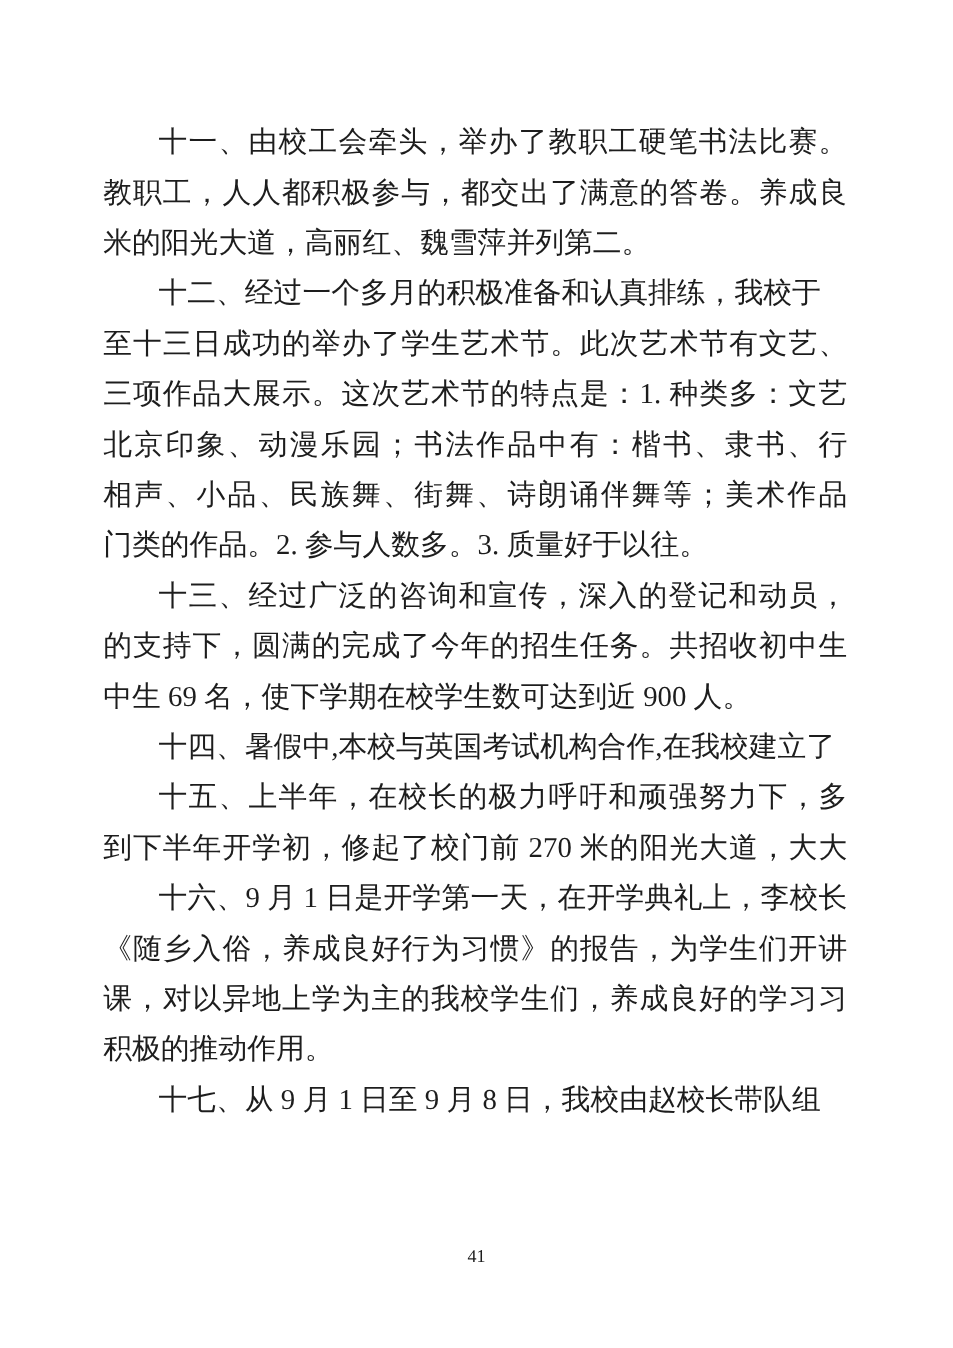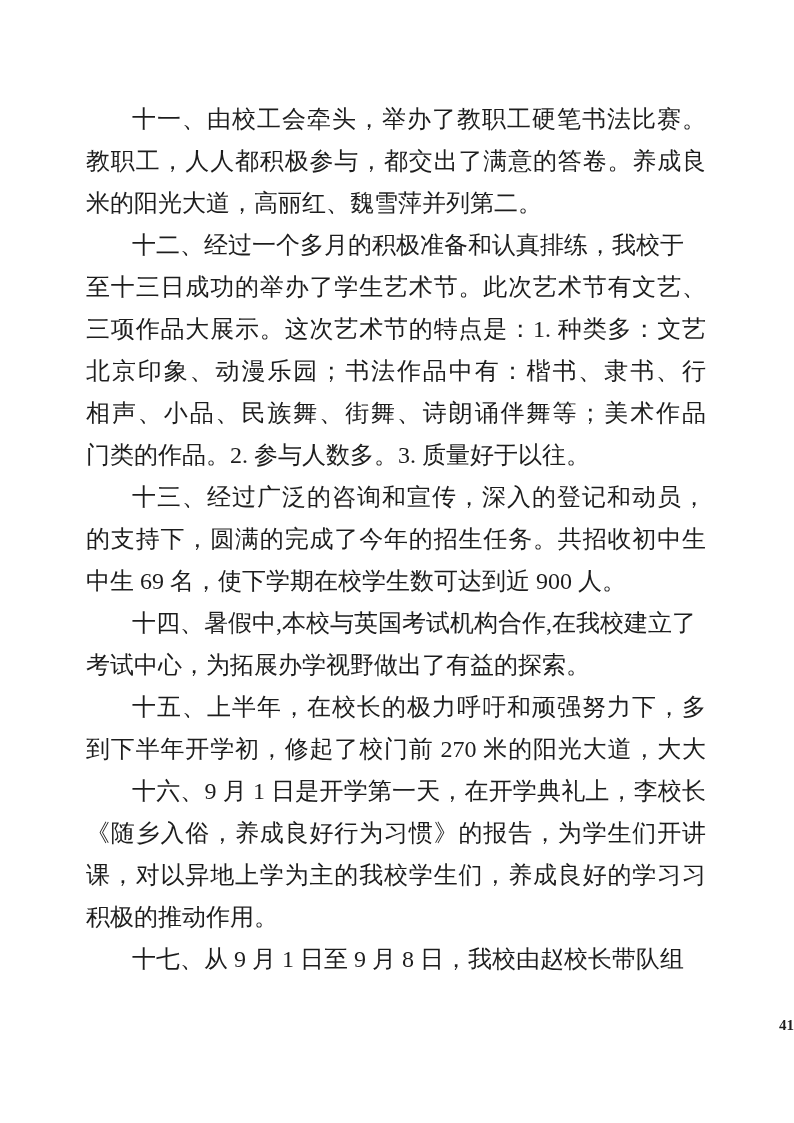--- a/index.html
+++ b/index.html
@@ -36,29 +36,28 @@
   .line.indent {
     text-indent: 46px;
   }
   .line.fill {
     text-align: justify;
     text-align-last: justify;
     text-justify: inter-character;
   }
   .page-number {
     position: absolute;
-    top: 1015px;
+    top: 1038px;
     left: 0;
     width: 100%;
-    text-align: right;
+    text-align: center;
     font-size: 15px;
     line-height: 20px;
     color: #1d1d1d;
     font-family: "Liberation Serif", "DejaVu Serif", serif;
-    font-weight: bold;
   }
 </style>
 </head>
 <body>
 
 <div class="page">
   <div class="text-block">
       <div class="paragraph">
         <div class="line indent fill">十一、由校工会牵头，举办了教职工硬笔书法比赛。全校 64 名</div>
         <div class="line fill">教职工，人人都积极参与，都交出了满意的答卷。养成良好行为习惯，</div>
@@ -72,21 +71,20 @@
         <div class="line fill">相声、小品、民族舞、街舞、诗朗诵伴舞等；美术作品有：素描天地、</div>
         <div class="line">门类的作品。2. 参与人数多。3. 质量好于以往。</div>
       </div>
       <div class="paragraph">
         <div class="line indent fill">十三、经过广泛的咨询和宣传，深入的登记和动员，在兄弟学校</div>
         <div class="line fill">的支持下，圆满的完成了今年的招生任务。共招收初中生 257 名，高</div>
         <div class="line">中生 69 名，使下学期在校学生数可达到近 900 人。</div>
       </div>
       <div class="paragraph">
         <div class="line indent">十四、暑假中,本校与英国考试机构合作,在我校建立了 A—levei</div>
-        <div class="line">考试中心，为拓展办学视野做出了有益的探索。</div>
       </div>
       <div class="paragraph">
         <div class="line indent fill">十五、上半年，在校长的极力呼吁和顽强努力下，多方大力支持，</div>
         <div class="line fill">到下半年开学初，修起了校门前 270 米的阳光大道，大大的改善了办</div>
       </div>
       <div class="paragraph">
         <div class="line indent fill">十六、9 月 1 日是开学第一天，在开学典礼上，李校长做了题为</div>
         <div class="line fill">《随乡入俗，养成良好行为习惯》的报告，为学生们开讲了开学第一</div>
         <div class="line fill">课，对以异地上学为主的我校学生们，养成良好的学习习惯将会起到</div>
         <div class="line">积极的推动作用。</div>

